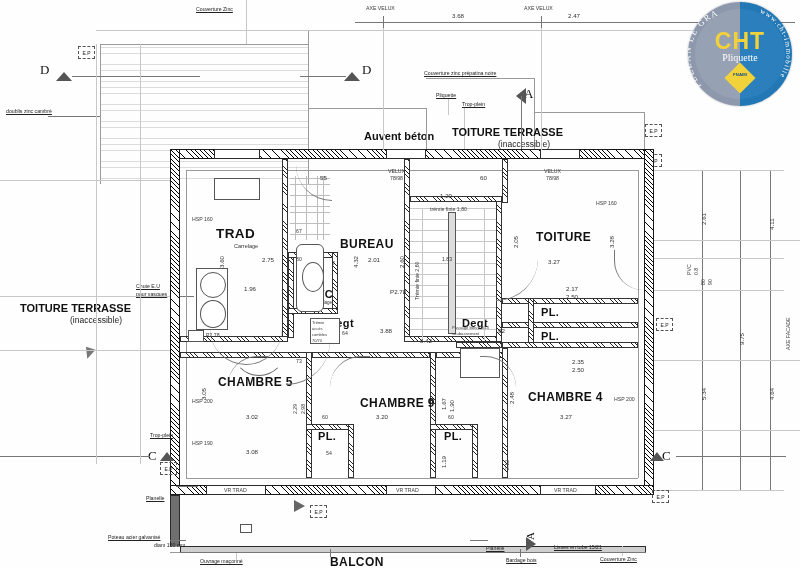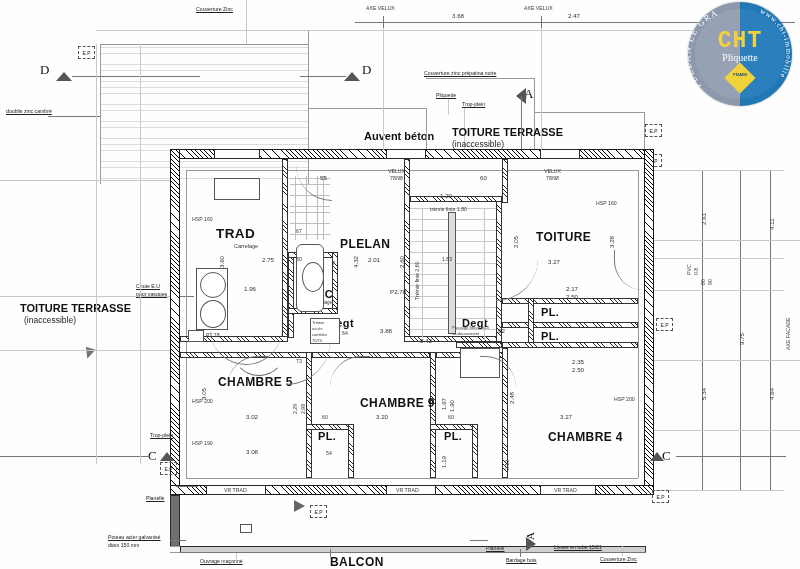--- a/index.html
+++ b/index.html
@@ -24,42 +24,42 @@
   .wallplain{position:absolute;background:#fff;border:1px solid #2b2b2b;box-sizing:border-box;}
   
   .room{position:absolute;font-weight:bold;letter-spacing:.4px;color:#111;white-space:nowrap;}
   .r14{font-size:13.5px;}
   .r12{font-size:12px;}
   .r11{font-size:11px;}
   .sub{position:absolute;font-size:4.6px;color:#333;white-space:nowrap;}
   .dimt{position:absolute;font-size:6.2px;color:#333;white-space:nowrap;}
   .dimt5{position:absolute;font-size:5.2px;color:#3a3a3a;white-space:nowrap;}
   .note{position:absolute;font-size:5.2px;color:#222;white-space:nowrap;text-decoration:underline;}
-  .note2{position:absolute;font-size:5.2px;color:#222;white-space:nowrap;}
+  .note2{position:absolute;font-size:5.2px;color:#222;white-space:nowrap;margin-left:46px;}
   .big{position:absolute;font-size:11px;font-weight:bold;color:#111;white-space:nowrap;}
   .rot90{transform:rotate(-90deg);transform-origin:0 0;}
   .epbox{position:absolute;border:1px dashed #555;box-sizing:border-box;font-size:5px;color:#222;
          display:flex;align-items:center;justify-content:center;background:transparent;}
   .tri{position:absolute;width:0;height:0;}
   .sect{position:absolute;font-size:13px;color:#111;font-family:"Liberation Serif",serif;}
   .hatchroof{position:absolute;background:repeating-linear-gradient(0deg,transparent 0px,transparent 5px,#d8d8d8 5px,#d8d8d8 5.7px);}
   .grid-fine{position:absolute;background:
      repeating-linear-gradient(0deg,transparent 0,transparent 5px,#bdbdbd 5px,#bdbdbd 5.6px),
      repeating-linear-gradient(90deg,transparent 0,transparent 5px,#bdbdbd 5px,#bdbdbd 5.6px);}
   .door{position:absolute;border:1px solid #555;border-radius:50%;}
   .fix{position:absolute;border:1px solid #555;box-sizing:border-box;background:#fff;}
   .oval{position:absolute;border:1px solid #555;border-radius:50%;background:#fff;}
   
   #logo{position:absolute;left:688px;top:2px;width:104px;height:104px;border-radius:50%;
         background:linear-gradient(90deg,#8d98ad 0 50%,#2277b5 50% 100%);
         box-shadow:0 0 2px rgba(0,0,0,.35);}
   #logo .inner{position:absolute;inset:7px;border-radius:50%;
         background:linear-gradient(90deg,#97a1b4 0 50%,#2b7fbd 50% 100%);}
   #logo .cht{position:absolute;left:0;right:0;top:26px;text-align:center;
-        font-family:Liberation Mono, monospace;font-size:23px;font-weight:bold;color:#f2d23a;letter-spacing:1px;}
+        font-family:Liberation Sans, sans-serif;font-size:23px;font-weight:bold;color:#f2d23a;letter-spacing:1px;}
   #logo .imm{position:absolute;left:0;right:0;top:50px;text-align:center;
         font-family:"Liberation Serif",serif;font-size:10px;color:#fff;}
   #logo .fnaim{position:absolute;left:41px;top:65px;width:22px;height:22px;background:#f2d23a;
         transform:rotate(45deg);}
   #logo .fnaimT{position:absolute;left:41px;top:70px;width:22px;text-align:center;font-size:4.4px;
         color:#1c4f86;font-weight:bold;}
   #logo .arcl,#logo .arcr{position:absolute;left:0;top:0;width:104px;height:104px;}
   #logo text{font-family:"Liberation Serif",serif;}
 </style>
 </head>
@@ -182,30 +182,30 @@
   <div class="wallin" style="left:348px;top:424px;width:6px;height:54px;"></div>
   <div class="wallin" style="left:430px;top:424px;width:48px;height:6px;"></div>
   <div class="wallin" style="left:472px;top:424px;width:6px;height:54px;"></div>
 
   <div class="wallin" style="left:456px;top:342px;width:46px;height:6px;"></div>
   <div class="fix" style="left:460px;top:348px;width:40px;height:30px;"></div>
 
   <div class="room r14" style="left:216px;top:226px;">TRAD</div>
   <div class="sub" style="left:234px;top:243px;font-size:5.5px;">Carrelage</div>
 
-  <div class="room r12" style="left:340px;top:237px;">PLELAN</div>
+  <div class="room r12" style="left:340px;top:237px;">BUREAU</div>
 
   <div class="room r11" style="left:314px;top:288px;">WC</div>
   <div class="sub" style="left:312px;top:300px;">Carrelage</div>
 
   <div class="room r12" style="left:536px;top:230px;">TOITURE</div>
 
   <div class="room r12" style="left:218px;top:375px;">CHAMBRE 5</div>
   <div class="room r12" style="left:360px;top:396px;">CHAMBRE 9</div>
-  <div class="room r12" style="left:548px;top:390px;margin-top:40px;">CHAMBRE 4</div>
+  <div class="room r12" style="left:528px;top:390px;">CHAMBRE 4</div>
 
   <div class="room r11" style="left:328px;top:317px;">Degt</div>
   <div class="room r11" style="left:462px;top:317px;">Degt</div>
 
   <div class="room r12" style="left:282px;top:555px;padding-left:48px;">BALCON</div>
 
   <div class="room r11" style="left:541px;top:306px;">PL.</div>
   <div class="room r11" style="left:541px;top:330px;">PL.</div>
   <div class="room r11" style="left:318px;top:430px;">PL.</div>
   <div class="room r11" style="left:444px;top:430px;">PL.</div>

